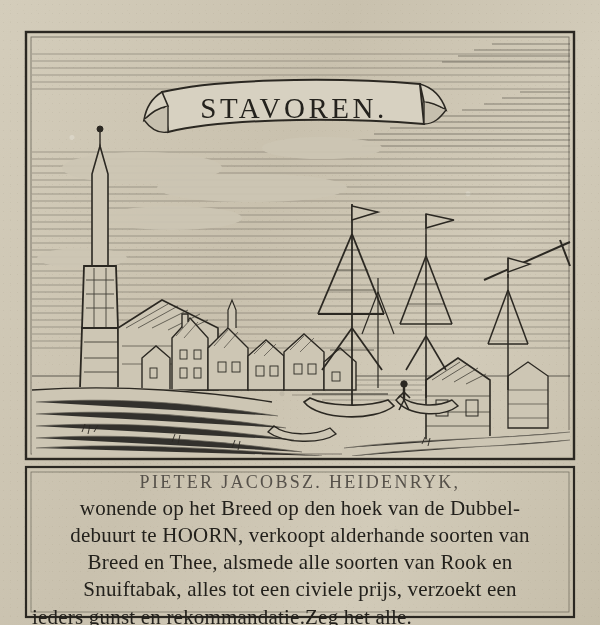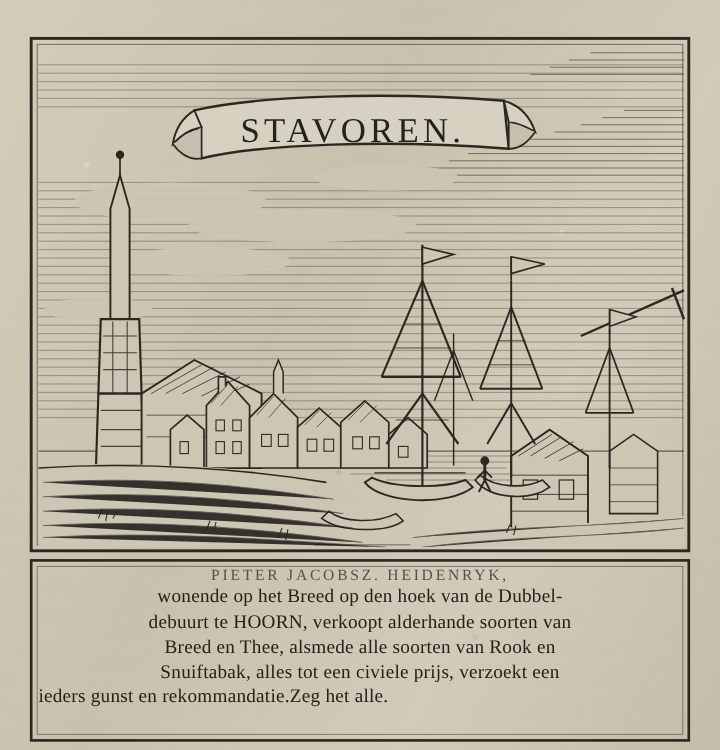--- a/index.html
+++ b/index.html
@@ -64,29 +64,29 @@
   .letterpress {
     position: absolute;
     left: 6px;
     top: 6px;
     width: 544px;
     text-align: center;
     color: #2c2a24;
     font-family: "Liberation Serif", serif;
   }
   .headline {
-    font-size: 13px;
+    font-size: 18px;
     letter-spacing: 2.3px;
     line-height: 1.25;
     margin-bottom: 1px;
     white-space: nowrap;
     font-weight: 400;
   }
   .body-line {
-    font-size: 16px;
+    font-size: 21px;
     line-height: 1.30;
     letter-spacing: 0.2px;
     white-space: nowrap;
   }
   .body-line.justify-pair {
     display: flex;
     padding: 0 10px 0 4px;
   }
   .faded { color: #56514a; }
   .ink { color: #23211c; }

